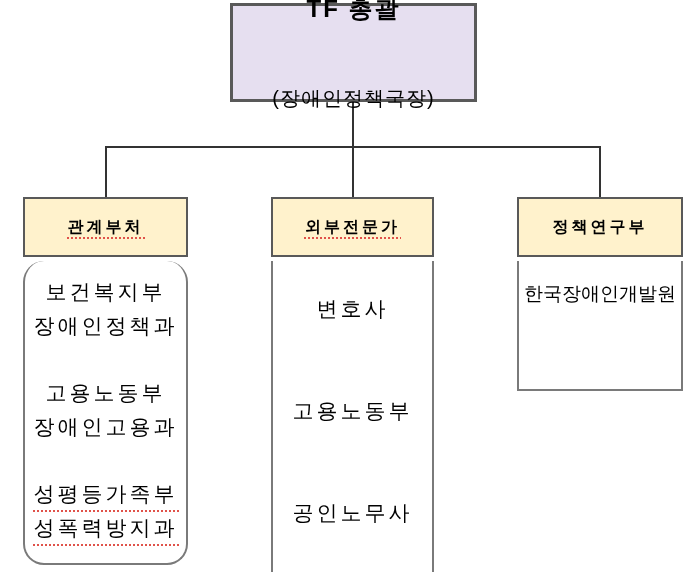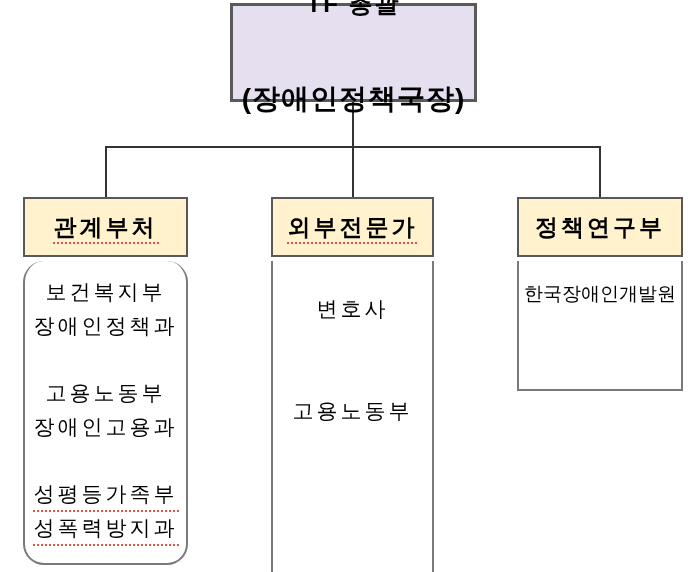--- a/index.html
+++ b/index.html
@@ -29,28 +29,28 @@
   .conn-v-right{left:599px;top:146px;width:2px;height:51px;}
   
   .root-box{
     position:absolute;left:230px;top:3px;width:247px;height:99px;
     background:var(--root-fill);
     border:3px solid var(--box-border);
     display:flex;flex-direction:column;justify-content:center;align-items:center;
     gap:12px;
   }
   .root-line1{font-size:24px;font-weight:bold;letter-spacing:2px;}
-  .root-line2{font-size:28px;font-weight:bold;letter-spacing:1px;margin-top:48px;}
+  .root-line2{font-size:20px;font-weight:normal;letter-spacing:1px;margin-top:48px;}
   
   .hdr{
     position:absolute;height:60px;
     background:var(--header-fill);
     border:2px solid var(--box-border);
     display:flex;justify-content:center;align-items:center;
-    font-size:23px;font-weight:bold;letter-spacing:3px;
+    font-size:16px;font-weight:bold;letter-spacing:3px;
   }
   .hdr-1{left:23px;top:197px;width:165px;}
   .hdr-2{left:271px;top:197px;width:163px;}
   .hdr-3{left:517px;top:197px;width:166px;}
   
   .body{
     position:absolute;
     background:#ffffff;
     border:2px solid var(--body-border);
     border-top:none;
@@ -107,20 +107,23 @@
   <div class="hdr hdr-2">
     <span class="squiggle">외부전문가</span>
   </div>
   <div class="body body-2">
     <div class="group">
       <div class="line">변호사</div>
     </div>
     <div class="group">
       <div class="line">고용노동부</div>
     </div>
+    <div class="group">
+      <div class="line">공인노무사</div>
+    </div>
   </div>
 
   <div class="hdr hdr-3">
     <span>정책연구부</span>
   </div>
   <div class="body body-3">
     <div class="group">
       <div class="line tight">한국장애인개발원</div>
     </div>
   </div>

